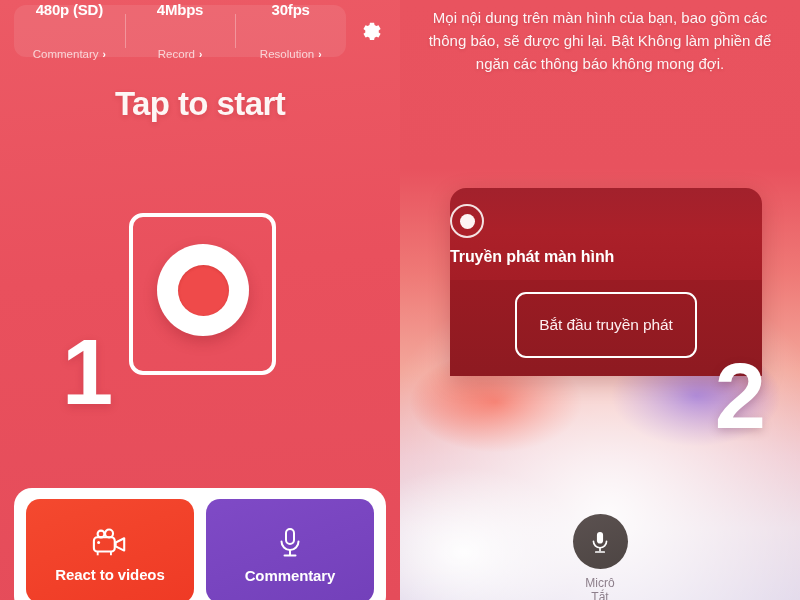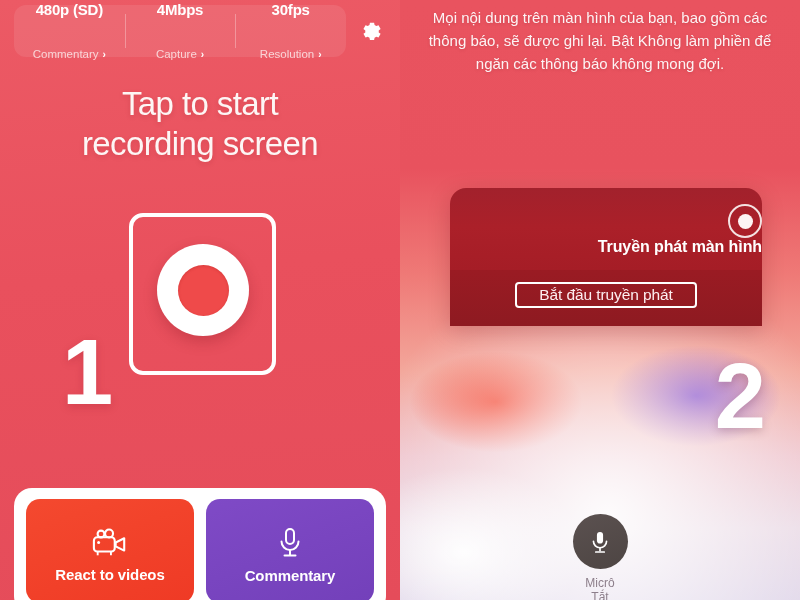--- a/index.html
+++ b/index.html
@@ -50,21 +50,21 @@
   }
   .gear-btn {
     position:absolute; right:12px; top:14px; width:34px; height:34px;
     display:flex; align-items:center; justify-content:center;
   }
 
   
   .headline {
     position:absolute; left:0; right:0; top:84px;
     text-align:center; color:#fdf6f5;
-    font-size:33px; font-weight:normal; line-height:40px;
+    font-size:33px; font-weight:bold; line-height:40px;
     letter-spacing:-0.6px;
     text-shadow:0 2px 5px rgba(130,20,30,0.18);
   }
 
   
   .record-frame {
     position:absolute; left:129px; top:213px; width:147px; height:162px;
     border:4px solid #ffffff; border-radius:14px;
   }
   .record-ring {
@@ -134,21 +134,21 @@
 
   
   .cast-card {
     position:absolute; left:50px; right:38px; top:188px;
     border-radius:16px 16px 0 0; overflow:hidden;
     box-shadow:0 6px 22px rgba(90,10,20,0.22);
   }
   .cast-head {
     background:linear-gradient(180deg,#a2212c 0%,#ab2029 48%,#a51d26 100%);
     padding:16px 0 14px; display:flex; flex-direction:column;
-    align-items:flex-end; 
+    align-items:flex-start; gap:10px;
   }
   .cast-icon-ring {
     width:34px; height:34px; border-radius:50%;
     border:2.5px solid #f4e2e2;
     display:flex; align-items:center; justify-content:center;
   }
   .cast-icon-dot { width:15px; height:15px; border-radius:50%; background:#fdf4f4; }
   .cast-title {
     color:#ffffff; font-size:16px; font-weight:bold; letter-spacing:-0.1px;
   }
@@ -165,22 +165,22 @@
   .cast-row-label { flex:1; color:#f7eaea; font-size:15px; }
   .check {
     color:#ffffff; font-size:19px; font-weight:bold; line-height:19px;
     margin-right:4px;
   }
   .cast-foot {
     background:linear-gradient(180deg,#9a1b23 0%,#8e1a21 100%);
     padding:12px 0 18px; display:flex; justify-content:center;
   }
   .start-btn {
-    border:2.5px solid #ffffff; border-radius:4px;
-    padding:2px 22px; color:#fdeef0; font-size:15.5px;
+    border:2.5px solid #ffffff; border-radius:11px;
+    padding:22px 22px; color:#fdeef0; font-size:15.5px;
     letter-spacing:-0.1px;
   }
 
   
   .mic-control {
     position:absolute; left:0; right:0; bottom:-4px;
     display:flex; flex-direction:column; align-items:center; gap:7px;
   }
   .mic-circle {
     width:55px; height:55px; border-radius:50%;
@@ -204,21 +204,21 @@
         <span class="setting-value">480p (SD)</span>
         <span class="setting-row">
           <span class="setting-label">Commentary</span>
           <span class="chev">›</span>
         </span>
       </div>
 
       <div class="setting">
         <span class="setting-value">4Mbps</span>
         <span class="setting-row">
-          <span class="setting-label">Capture</span>
+          <span class="setting-label">Record</span>
           <span class="chev">›</span>
         </span>
       </div>
 
       <div class="setting">
         <span class="setting-value">30fps</span>
         <span class="setting-row">
           <span class="setting-label">Resolution</span>
           <span class="chev">›</span>
         </span>
@@ -228,21 +228,20 @@
 
     <div class="gear-btn">
       <svg width="28" height="28" viewBox="0 0 24 24">
         <path fill="#ffffff" d="M12 8.6a3.4 3.4 0 1 0 0 6.8 3.4 3.4 0 0 0 0-6.8zm0 5.1a1.7 1.7 0 1 1 0-3.4 1.7 1.7 0 0 1 0 3.4z"></path>
         <path fill="#ffffff" d="M20.2 13.6c.05-.52.05-1.08 0-1.6l1.55-1.2-1.7-2.95-1.83.62a7.6 7.6 0 0 0-1.4-.8l-.38-1.9h-3.4l-.38 1.9c-.5.21-.97.48-1.4.8l-1.83-.62-1.7 2.95 1.55 1.2a7.8 7.8 0 0 0 0 1.6l-1.55 1.2 1.7 2.95 1.83-.62c.43.32.9.59 1.4.8l.38 1.9h3.4l.38-1.9c.5-.21.97-.48 1.4-.8l1.83.62 1.7-2.95-1.55-1.2z" transform="translate(-2.6 -1.1) scale(1.05)"></path>
       </svg>
     </div>
 
     <div class="headline">
       <div>Tap to start</div>
-      <div>recording screen</div>
     </div>
 
     <div class="record-frame"></div>
     <div class="record-ring">
       <div class="record-dot"></div>
     </div>
 
     <div class="numeral numeral-1">1</div>
 
     <div class="tray">

